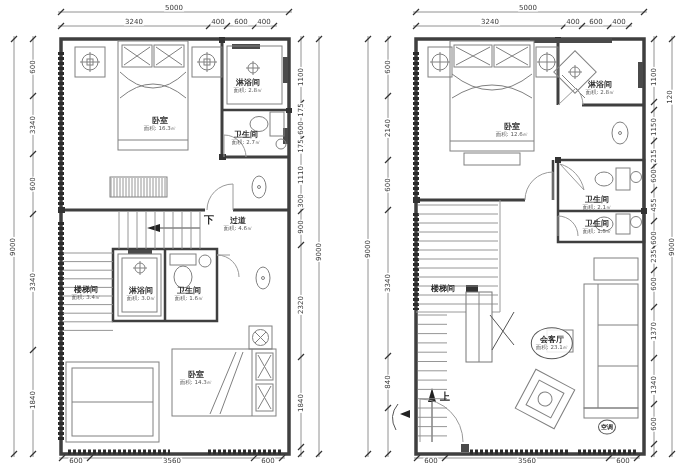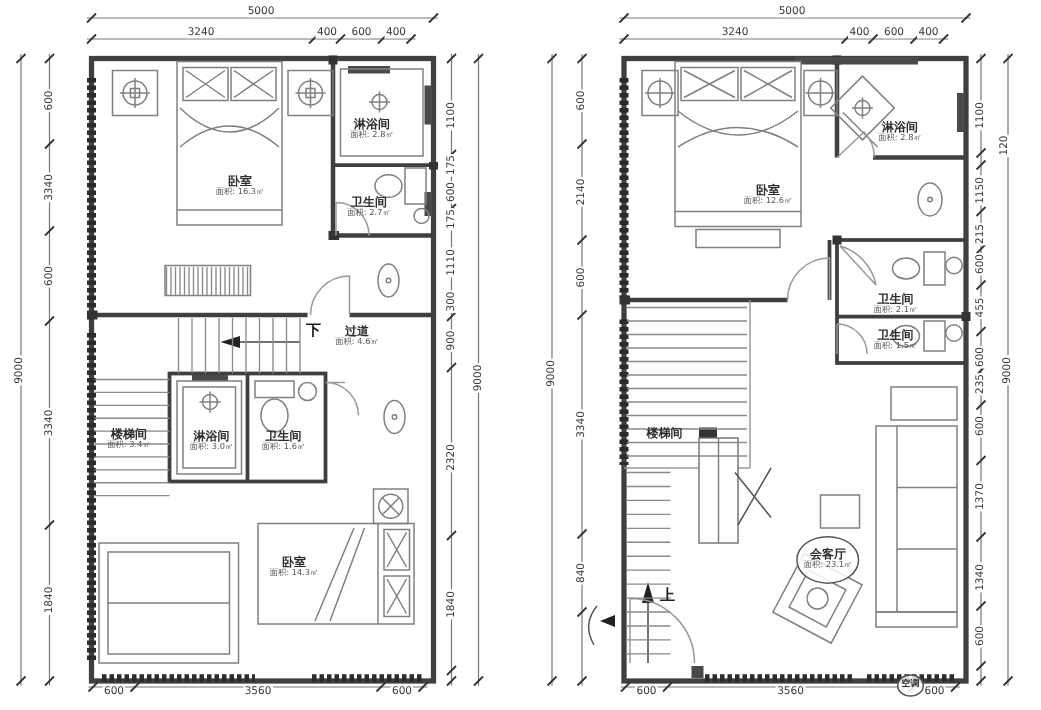--- a/index.html
+++ b/index.html
@@ -4,21 +4,21 @@
 <style>
   html,body{margin:0;padding:0;background:#ffffff;}
   .canvas{position:relative;width:694px;height:473px;background:#fff;overflow:hidden;
           font-family:"DejaVu Sans","Liberation Sans",sans-serif;color:#333;}
   .canvas svg{position:absolute;left:0;top:0;}
   .lbl{position:absolute;transform:translate(-50%,-50%);white-space:nowrap;pointer-events:none;}
   .dim{font-size:7px;line-height:1;color:#3a3a3a;background:#fff;padding:0 1px;}
   .dim.v{transform:translate(-50%,-50%) rotate(-90deg);}
   .room{font-size:8px;font-weight:bold;line-height:1.15;text-align:center;color:#2d2d2d;}
   .room .sub{display:block;font-size:5.5px;font-weight:normal;color:#555;}
-  .room.circled{border:1px solid #555;border-radius:50%;padding:7px 4px;background:rgba(255,255,255,.85);margin-top:30px;}
+  .room.circled{border:1px solid #555;border-radius:50%;padding:7px 4px;background:rgba(255,255,255,.85);}
   .room.small{font-size:6px;padding:3px 2px;}
   .note{font-size:10px;font-weight:bold;color:#1d1d1d;}
 </style>
 </head>
 <body>
 
 <div class="canvas">
   <svg width="694" height="473" viewBox="0 0 694 473">
 
     <g fill="none" stroke="#3f3f3f">

